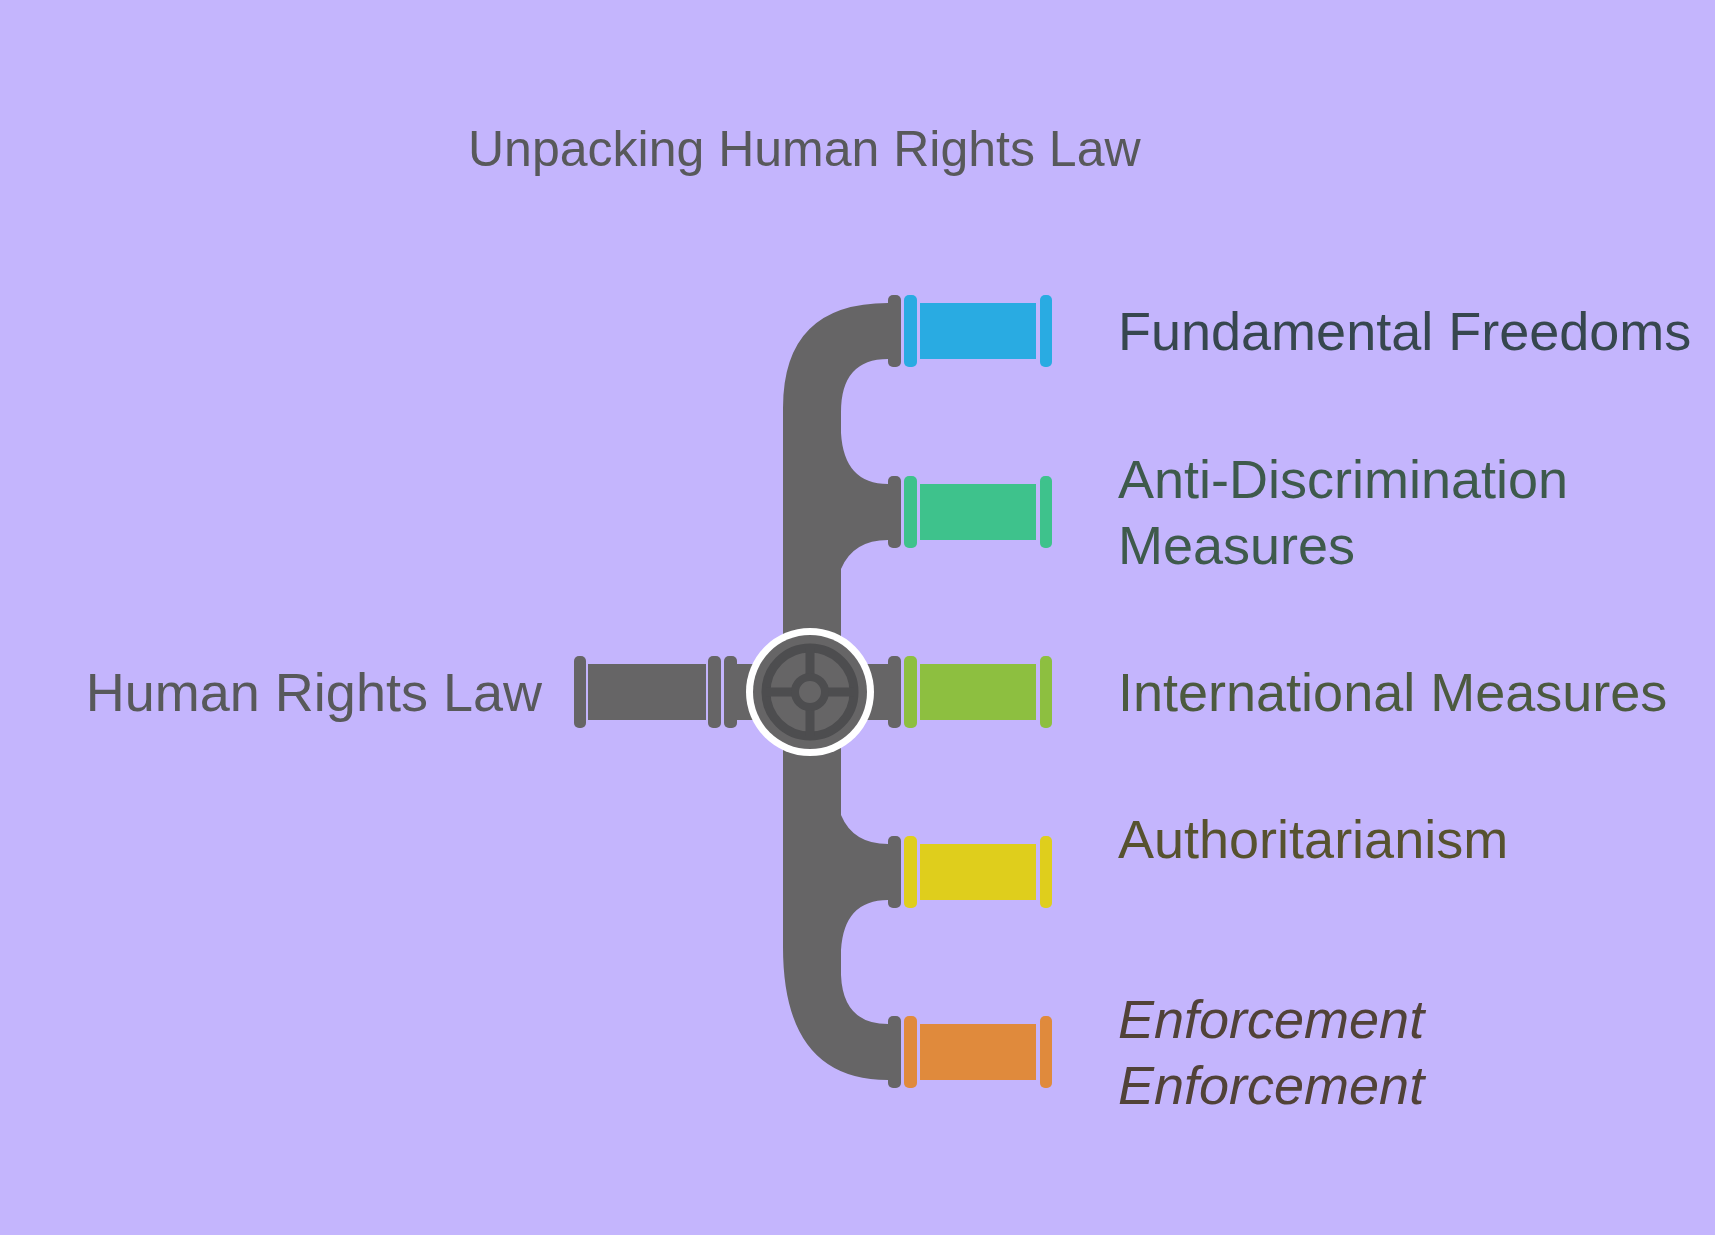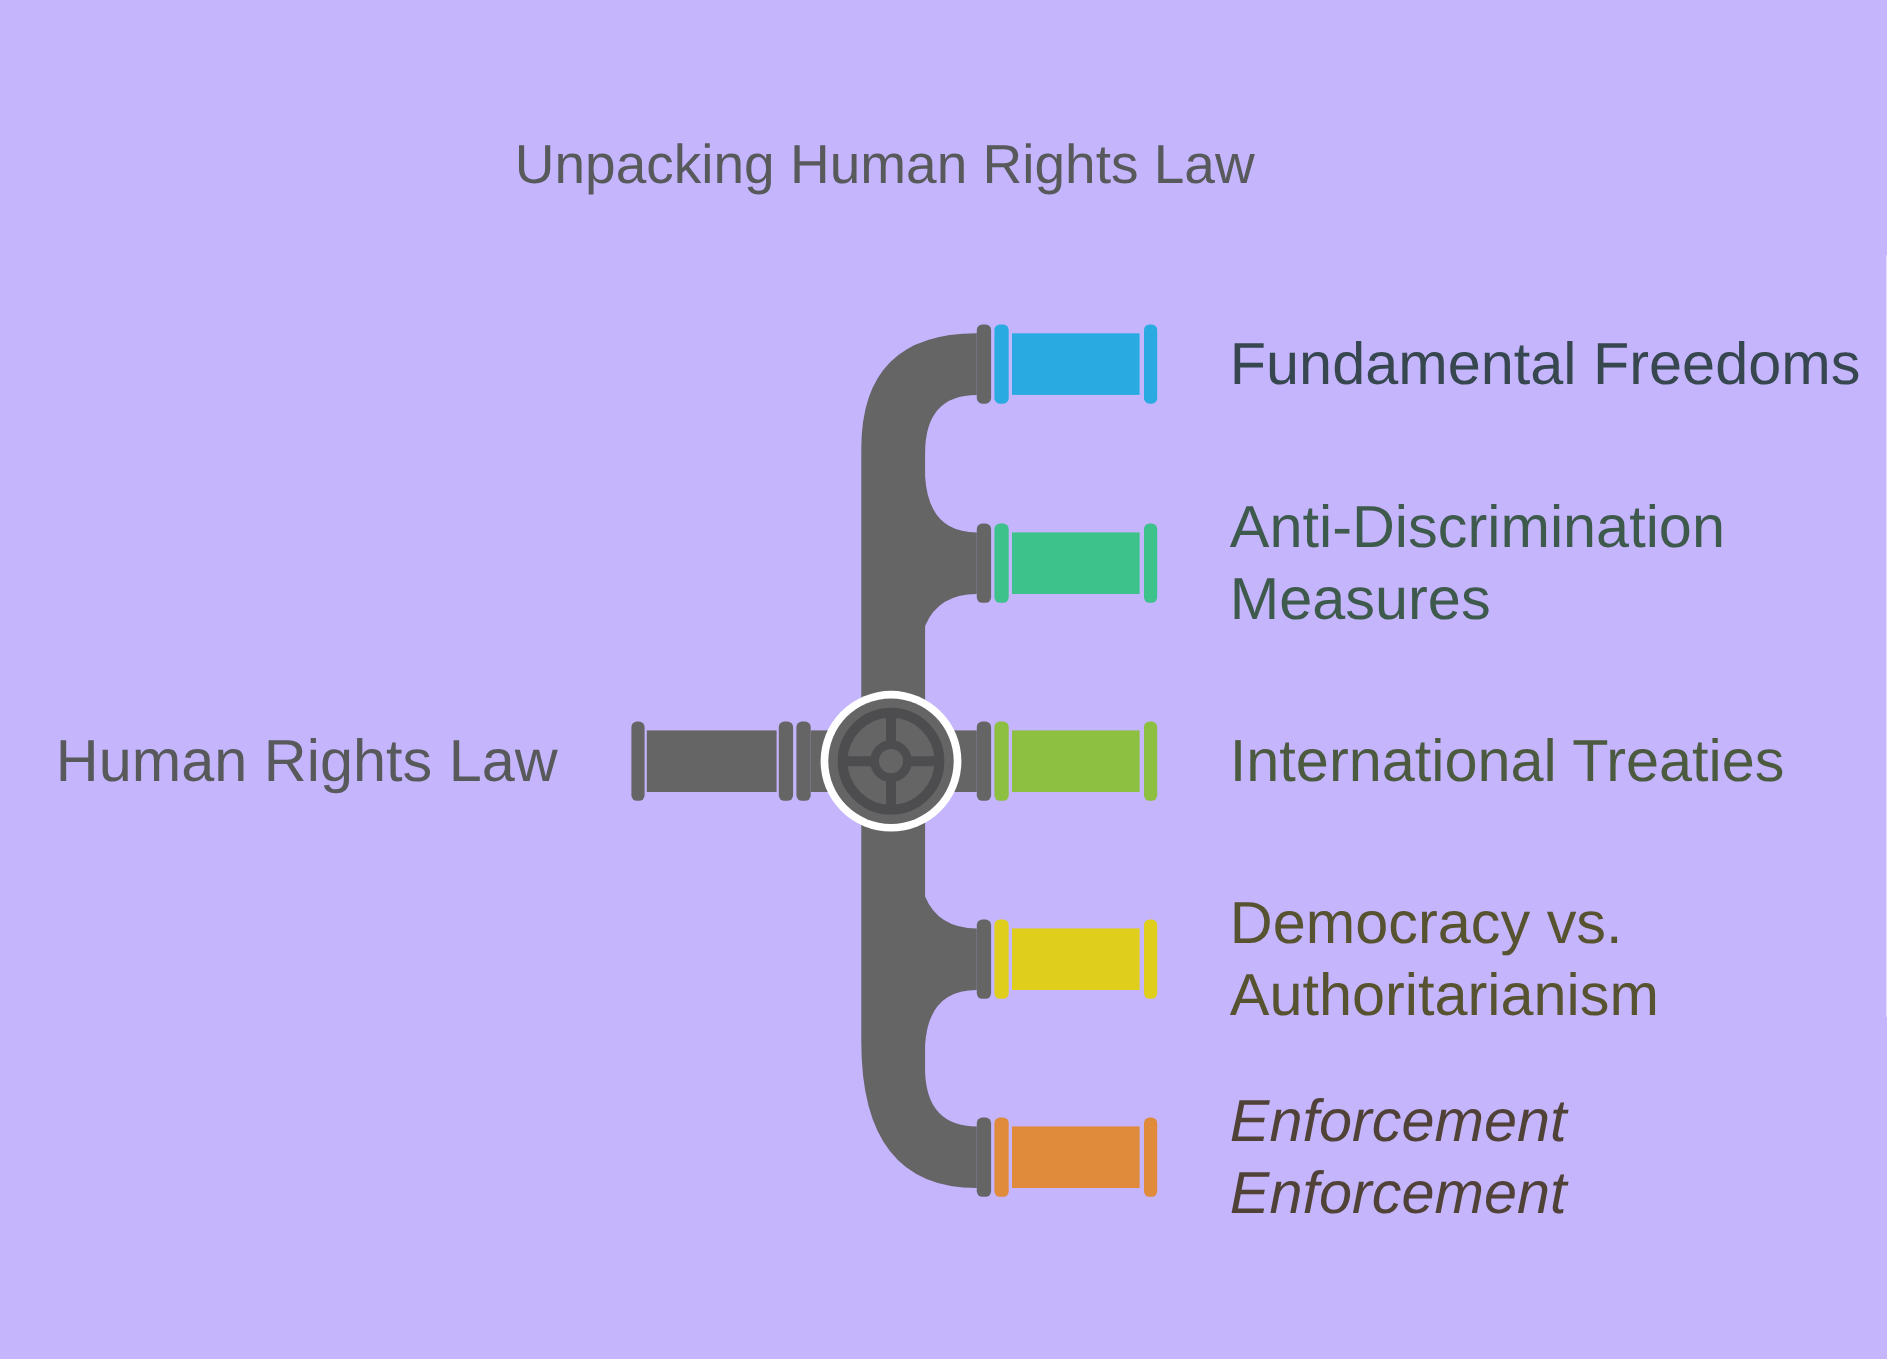--- a/index.html
+++ b/index.html
@@ -13,20 +13,21 @@
   .pipes-svg{position:absolute;left:0;top:0;width:1715px;height:1235px;}
   .title{
     position:absolute;left:468px;top:118px;
     font-size:50px;line-height:62px;font-weight:400;
     white-space:nowrap;
   }
   .root-label{
     position:absolute;left:0;top:659px;width:507px;
     text-align:right;font-size:54px;line-height:66px;font-weight:400;
     white-space:nowrap;
+    padding-left:35px;
   }
   .branch-label{
     position:absolute;left:1118px;
     font-size:54px;line-height:66px;font-weight:400;
     white-space:nowrap;
   }
   .branch-label .line{display:block;}
   .bl-1{top:298px;}   
   .bl-2{top:446px;}   
   .bl-3{top:659px;}   
@@ -119,25 +120,24 @@
   <div class="branch-label bl-1" style="color: rgb(55, 71, 79);">
     <span class="line">Fundamental Freedoms</span>
   </div>
 
   <div class="branch-label bl-2" style="color: rgb(62, 90, 76);">
     <span class="line">Anti-Discrimination</span>
     <span class="line">Measures</span>
   </div>
 
   <div class="branch-label bl-3" style="color: rgb(76, 90, 64);">
-    <span class="line">International Treaties</span>
+    <span class="line">International Measures</span>
   </div>
 
   <div class="branch-label bl-4" style="color: rgb(87, 82, 47);">
-    <span class="line">Democracy vs.</span>
     <span class="line">Authoritarianism</span>
   </div>
 
   <div class="branch-label bl-5" style="color: rgb(81, 66, 56); font-style: italic;">
     <span class="line">Enforcement</span>
     <span class="line">Enforcement</span>
   </div>
 
 </div>
 

